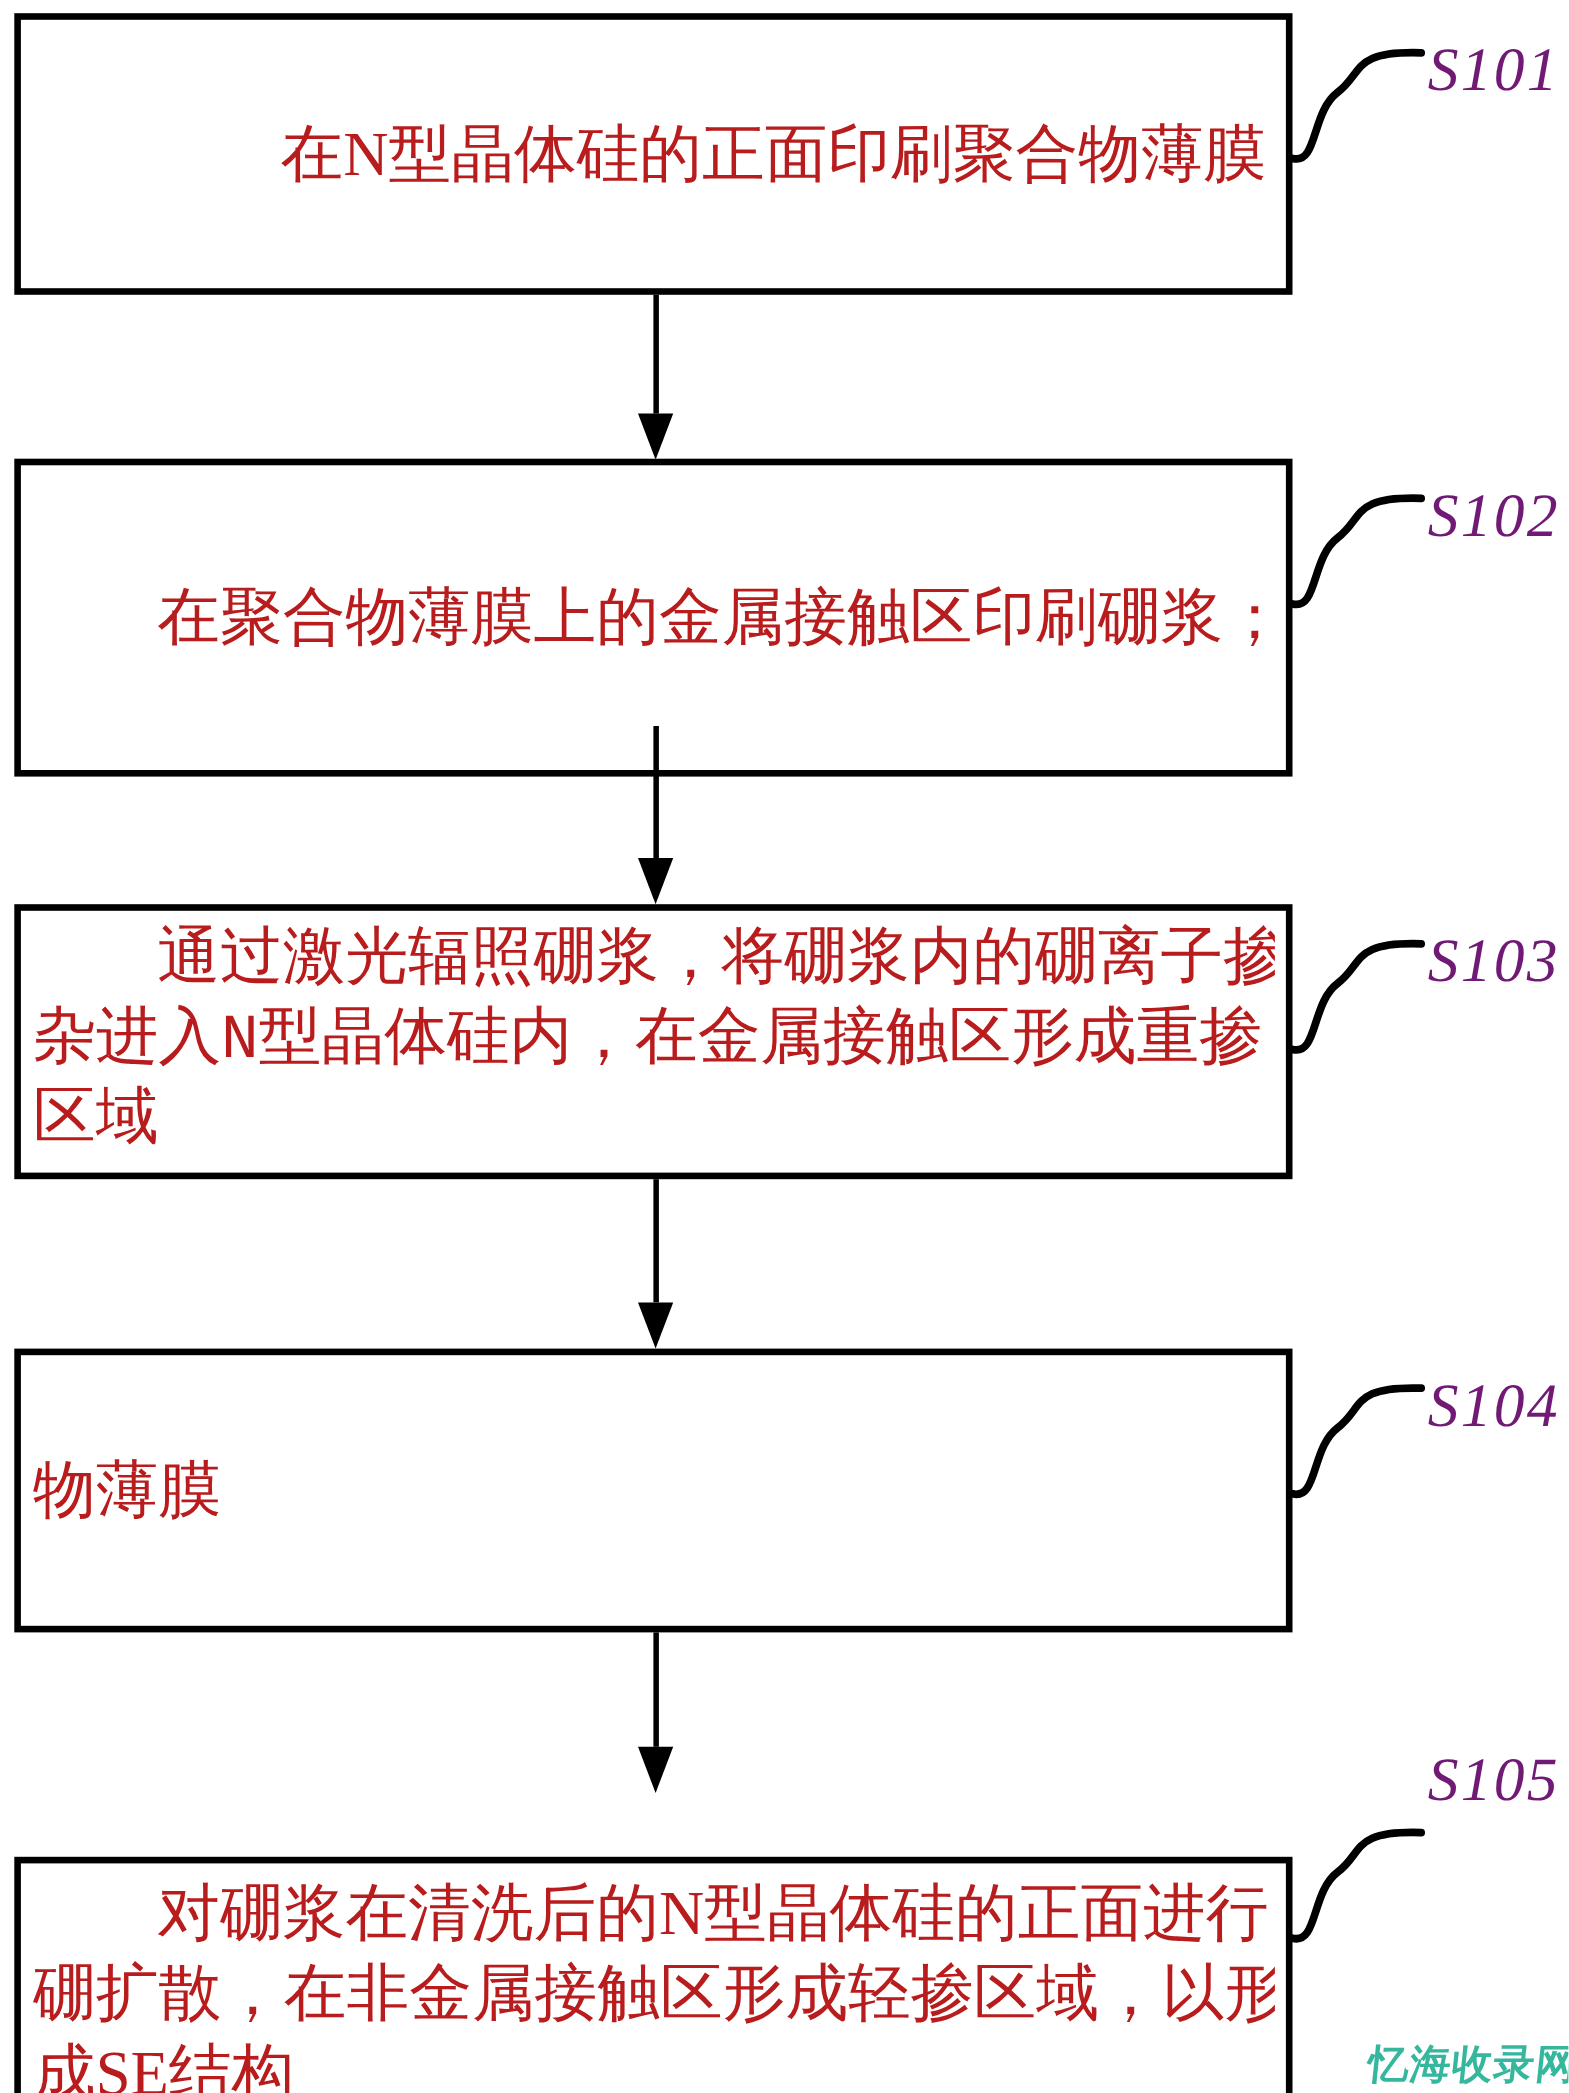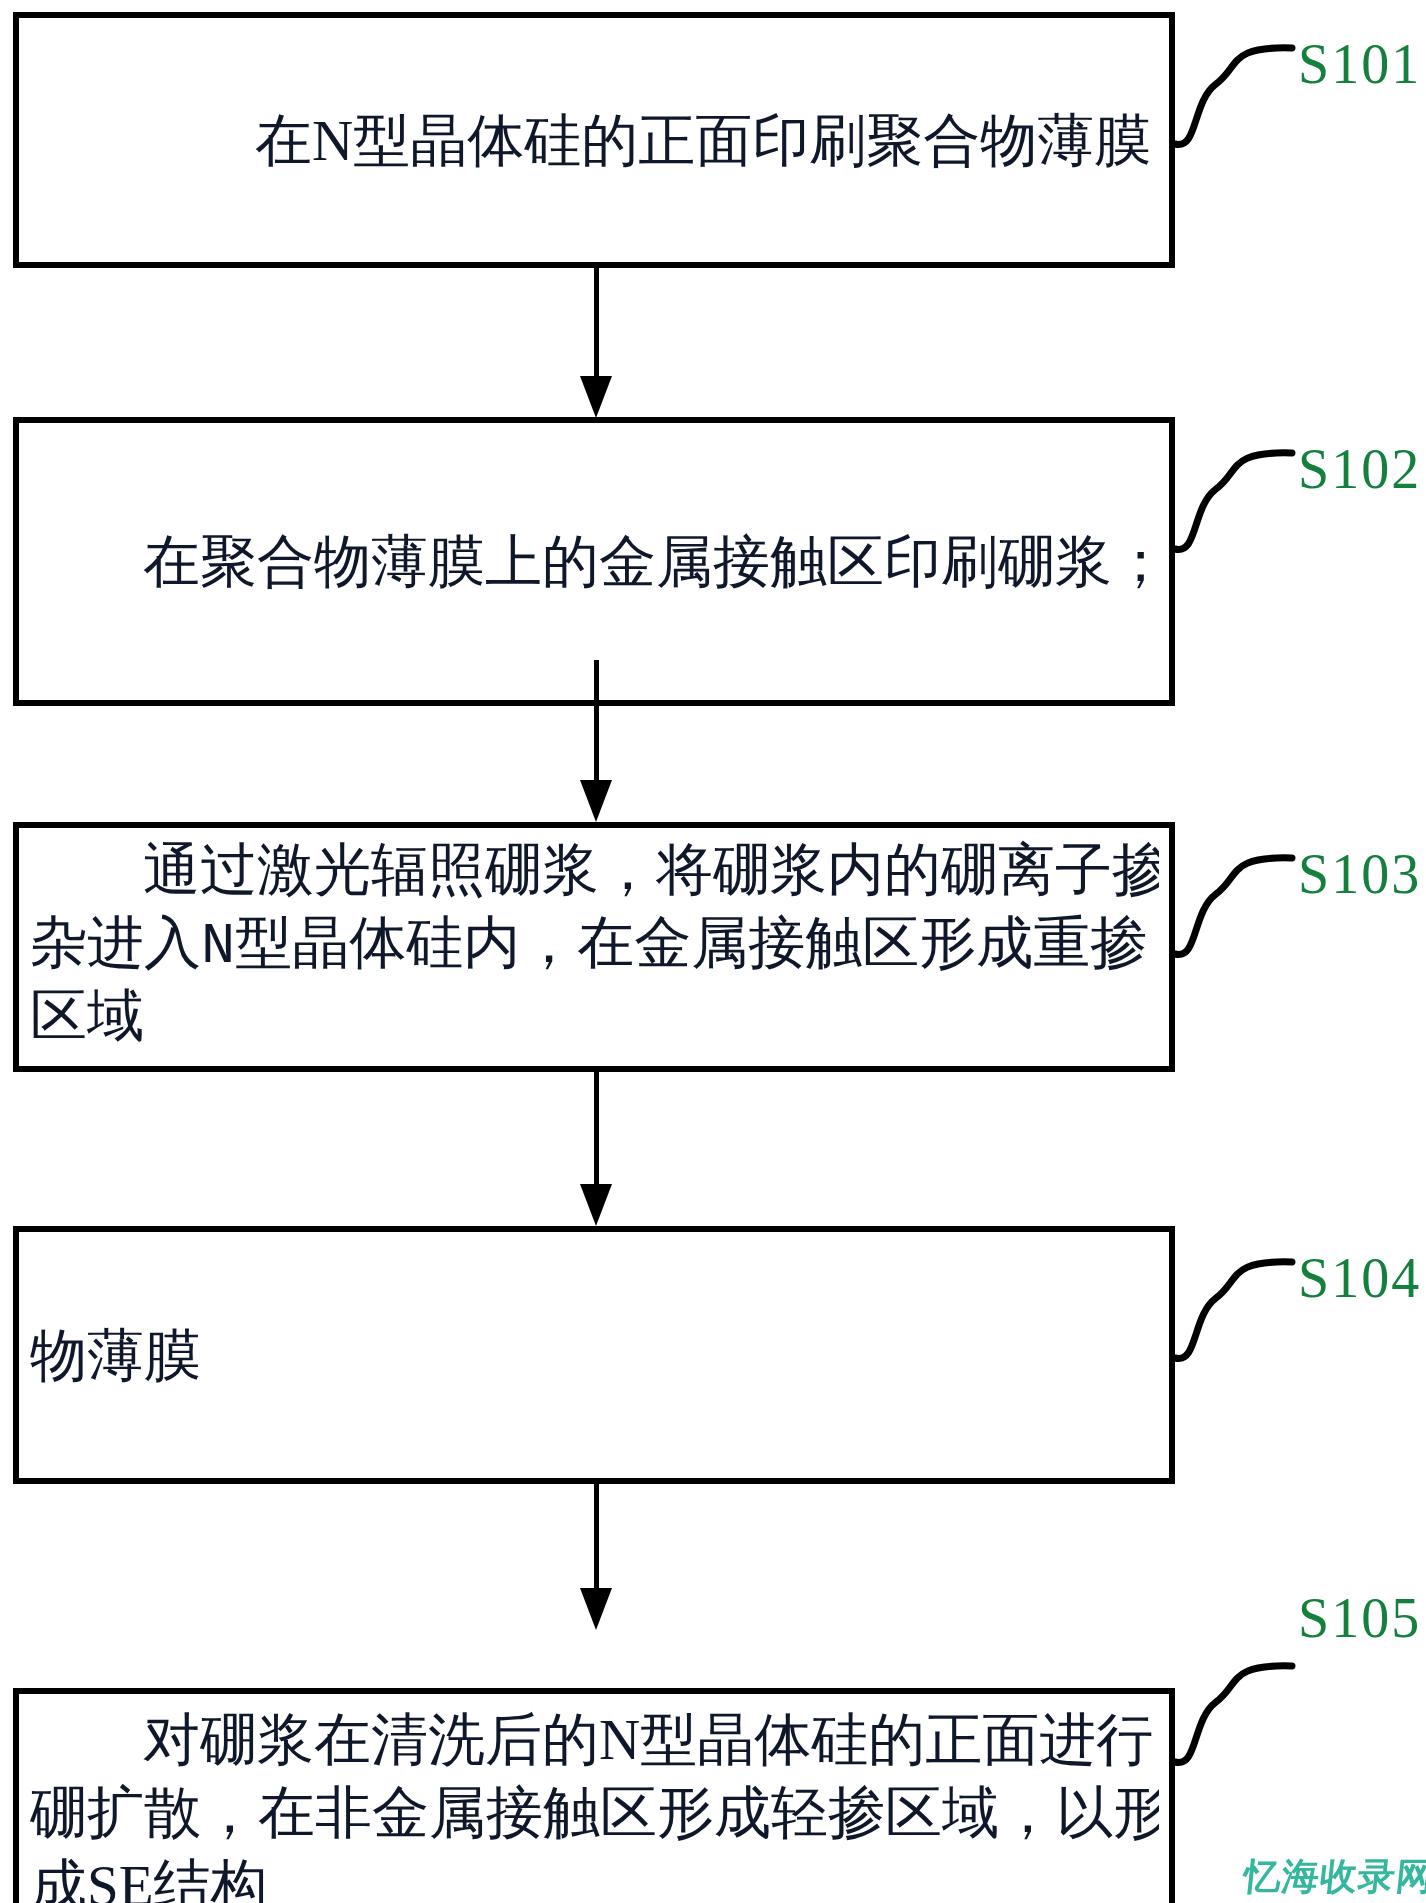--- a/index.html
+++ b/index.html
@@ -17,21 +17,21 @@
     border:6px solid #000;
     background:#fff;
     display:flex;
     flex-direction:column;
     justify-content:center;
     padding:0 10px 0 11px;
   }
   .line{
     font-size:57px;
     line-height:73px;
-    color:#0f172a;
+    color:#b91c1c;
     white-space:nowrap;
     overflow:hidden;
   }
   .line.first{ text-indent:113px; }
   .line.first-wide{ text-indent:225px; }
   .arrow{
     position:absolute;
     left:580px;width:32px;
     display:flex;flex-direction:column;align-items:center;
   }
@@ -41,23 +41,24 @@
     border-left:16px solid transparent;
     border-right:16px solid transparent;
     border-top:42px solid #000;
   }
   .connector{ position:absolute; left:1172px; width:126px; height:118px; }
   .step-label{
     position:absolute;
     left:1298px;
     font-size:56px;
     line-height:56px;
-    color:#15803d;
+    color:#701a75;
     letter-spacing:2px;
     white-space:nowrap;
+    font-style:italic;
   }
   .watermark{
     position:absolute;
     left:1244px;top:1858px;
     font-family:"Liberation Sans","DejaVu Sans",sans-serif;
     font-size:37px;
     line-height:37px;
     font-weight:bold;
     transform:skewX(-6deg);
     letter-spacing:1px;

